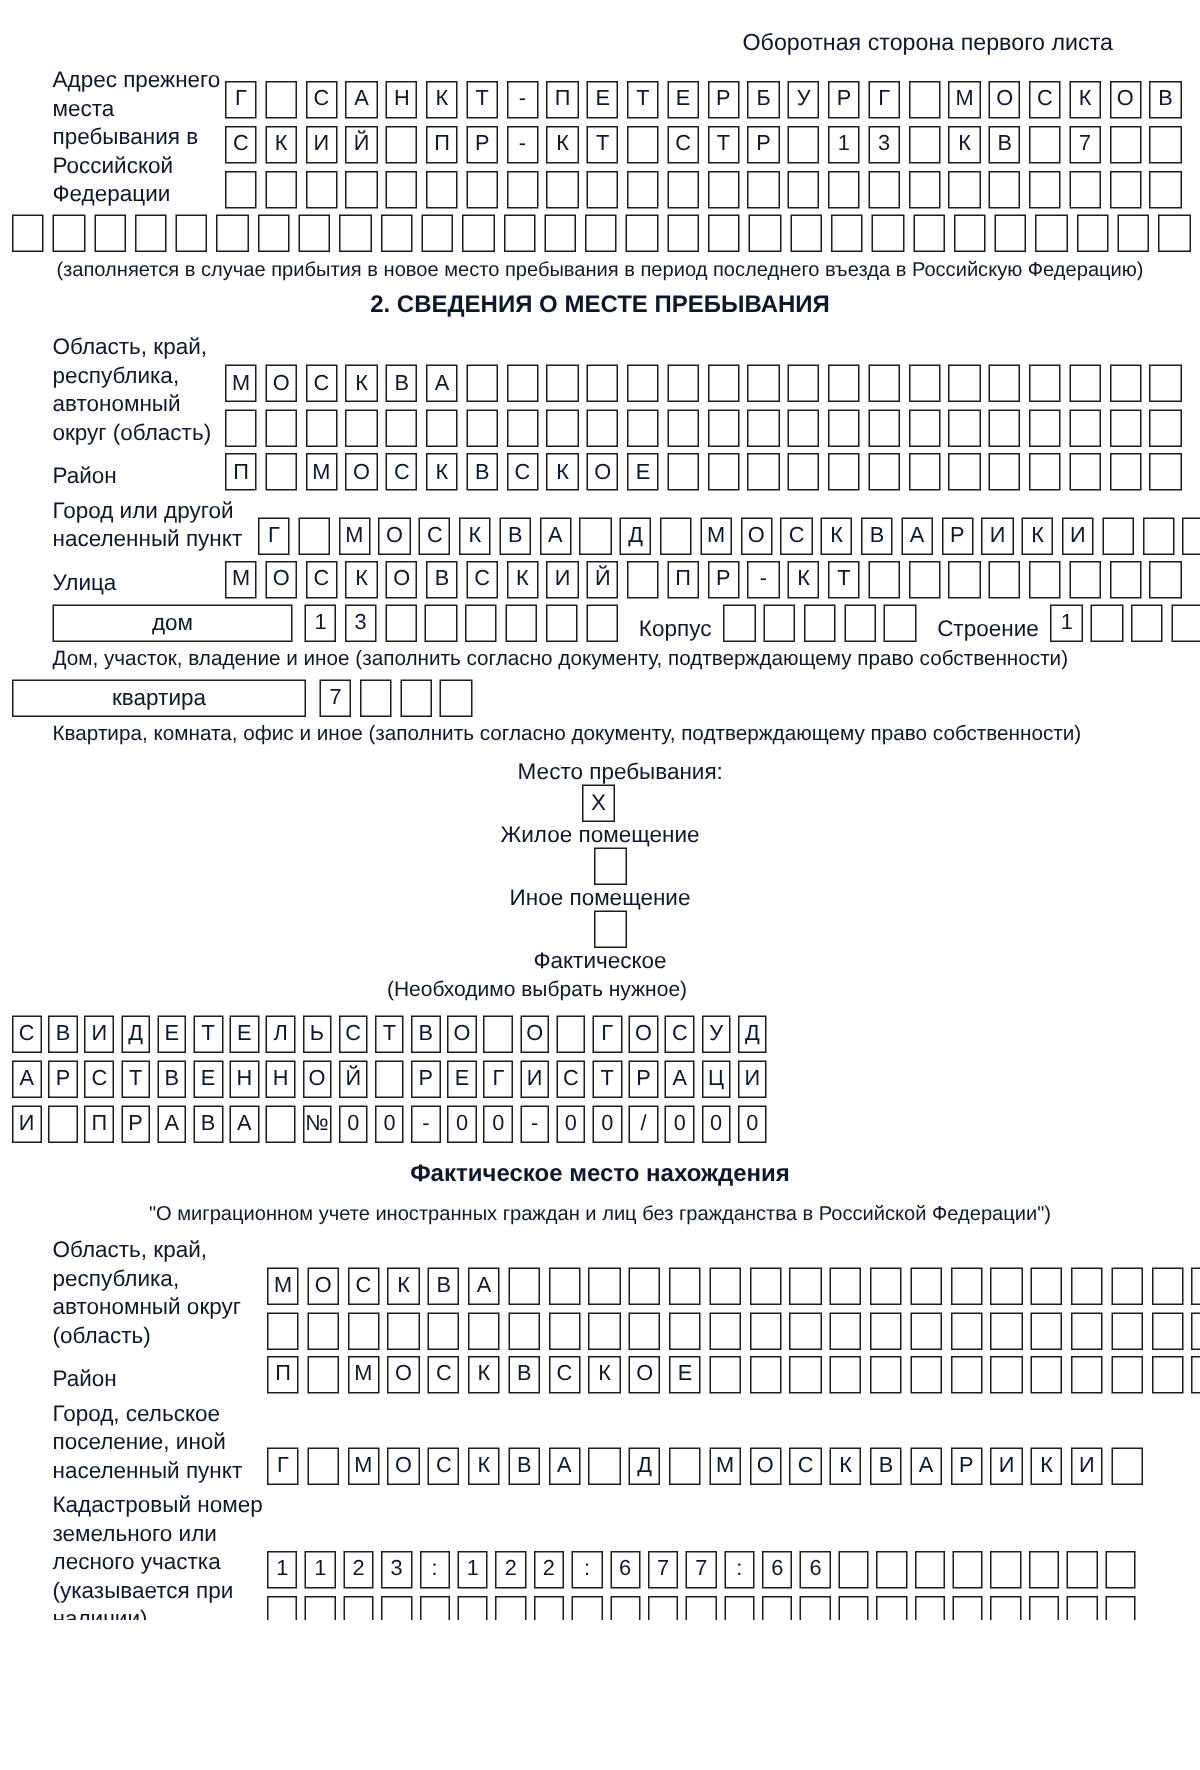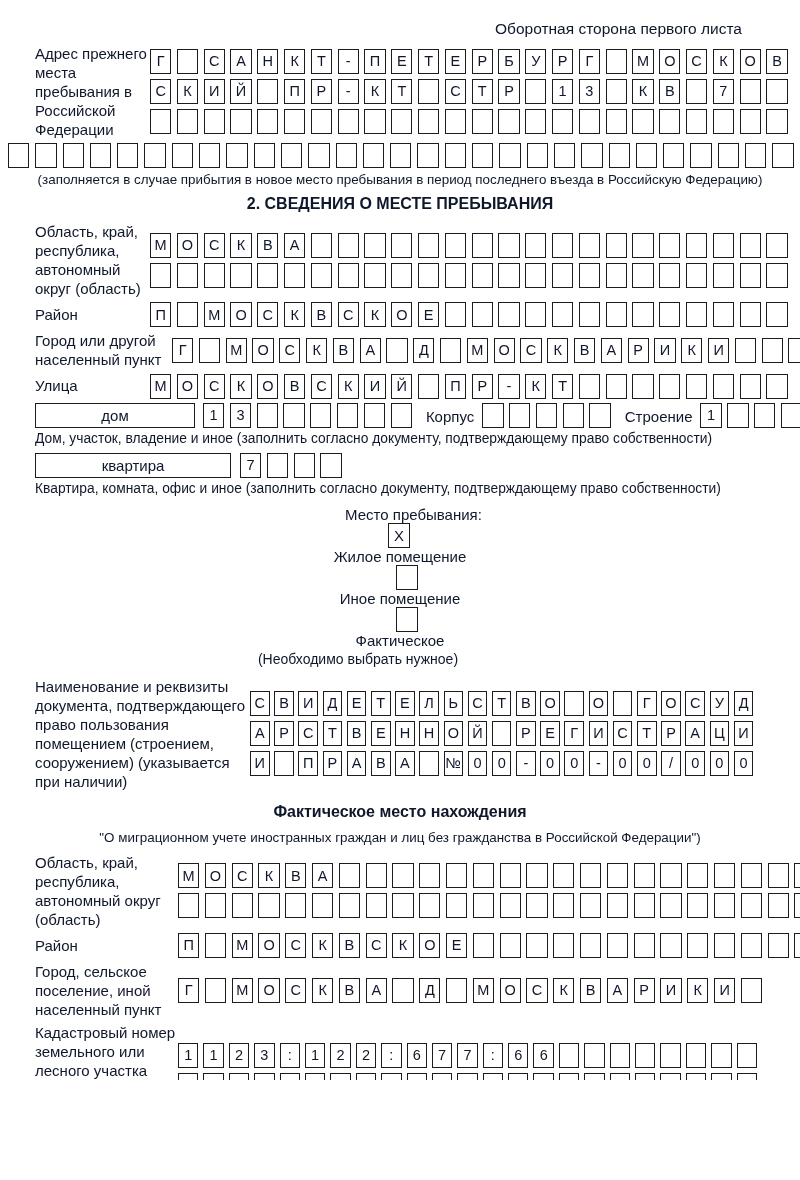--- a/index.html
+++ b/index.html
@@ -2,21 +2,21 @@
 <html><head>
 <meta charset="utf-8">
 <style>
   html,body{margin:0;padding:0;background:#fff;}
   .page{
     position:relative;width:800px;height:1080px;background:#fff;color:#0f172a;
     font-family:Liberation Sans, sans-serif;overflow:hidden;
     box-sizing:border-box;padding:8px;
   }
   .header-note{font-size:15.5px;text-align:right;padding-right:50px;margin-top:12px;}
-  .row{display:flex;align-items:center;margin-bottom:4px;}
+  .row{display:flex;align-items:flex-end;margin-bottom:4px;}
   .rowlabel{box-sizing:border-box;padding-left:27px;flex:none;font-size:15px;line-height:1.27;}
   .w142{width:142px}.w164{width:164px}.w170{width:170px}.w242{width:242px}
   .cells{display:flex;gap:5.5px;flex:none;}
   .cells.g6{gap:6px}
   .cellcol{display:flex;flex-direction:column;gap:5px;}
   .cell{
     box-sizing:border-box;width:21.3px;height:25px;flex:none;
     border:1.7px solid #1c1c1c;display:flex;align-items:center;justify-content:center;
     font-size:14.5px;line-height:1;background:#fff;
   }
@@ -341,21 +341,21 @@
     <div class="inline-label" style="margin:0 8px 0 14px;">Строение</div>
     <div class="cells">
         <div class="cell">1</div>
         <div class="cell"></div>
         <div class="cell"></div>
         <div class="cell"></div>
       </div>
   </div>
   <div class="cap-left">Дом, участок, владение и иное (заполнить согласно документу, подтверждающему право собственности)</div>
 
-  <div class="row" style="margin-left:27px;">
+  <div class="row" style="">
     <div class="inlinebox" style="width:196px;">квартира</div>
     <div class="cells" style="margin-left:9px;">
         <div class="cell">7</div>
         <div class="cell"></div>
         <div class="cell"></div>
         <div class="cell"></div>
       </div>
   </div>
   <div class="cap-left">Квартира, комната, офис и иное (заполнить согласно документу, подтверждающему право собственности)</div>
 
@@ -364,21 +364,20 @@
     <div class="chk" style="margin:0 12px 0 10px;">X</div>
     <div class="inline-label" style="padding-top:0;">Жилое помещение</div>
     <div class="chk" style="margin:0 14px 0 28px;"></div>
     <div class="inline-label" style="padding-top:0;">Иное помещение</div>
     <div class="chk" style="margin:0 22px 0 36px;"></div>
     <div class="inline-label" style="padding-top:0;">Фактическое</div>
   </div>
   <div class="note">(Необходимо выбрать нужное)</div>
 
   <div class="row">
-    <div class="rowlabel w242">Наименование и реквизиты документа, подтверждающего право пользования помещением (строением, сооружением) (указывается при наличии)</div>
     <div class="cellcol">
       <div class="cells sm">
           <div class="cell">С</div>
           <div class="cell">В</div>
           <div class="cell">И</div>
           <div class="cell">Д</div>
           <div class="cell">Е</div>
           <div class="cell">Т</div>
           <div class="cell">Е</div>
           <div class="cell">Л</div>

